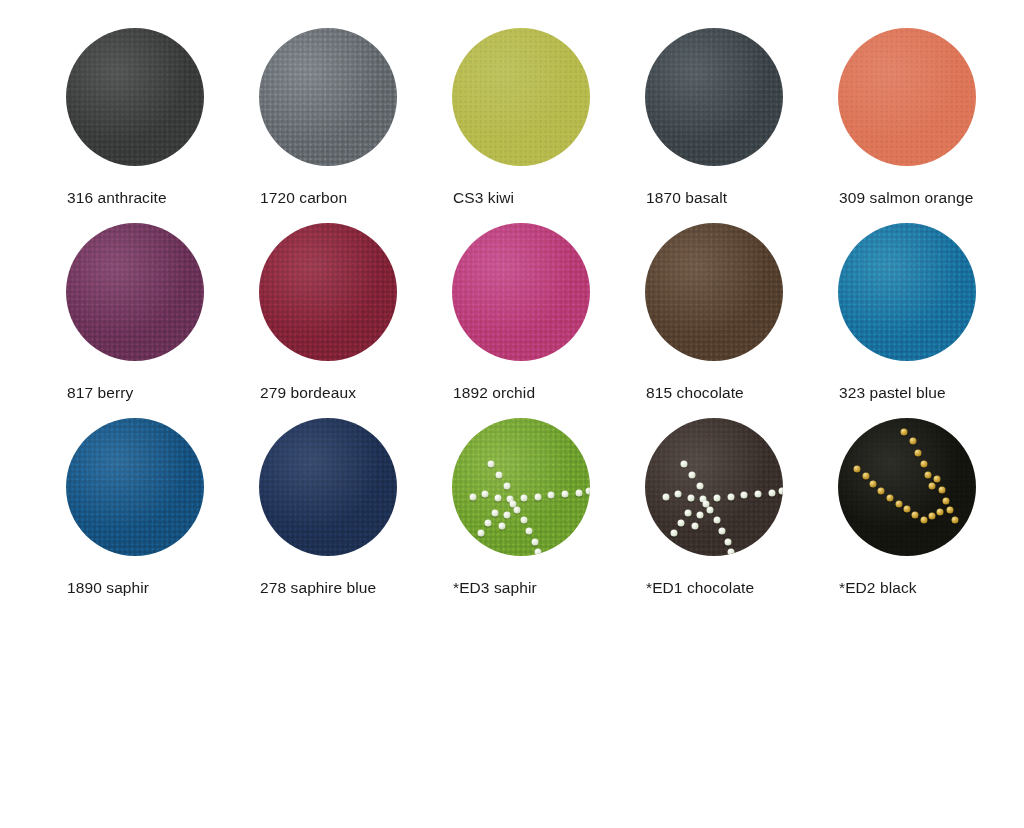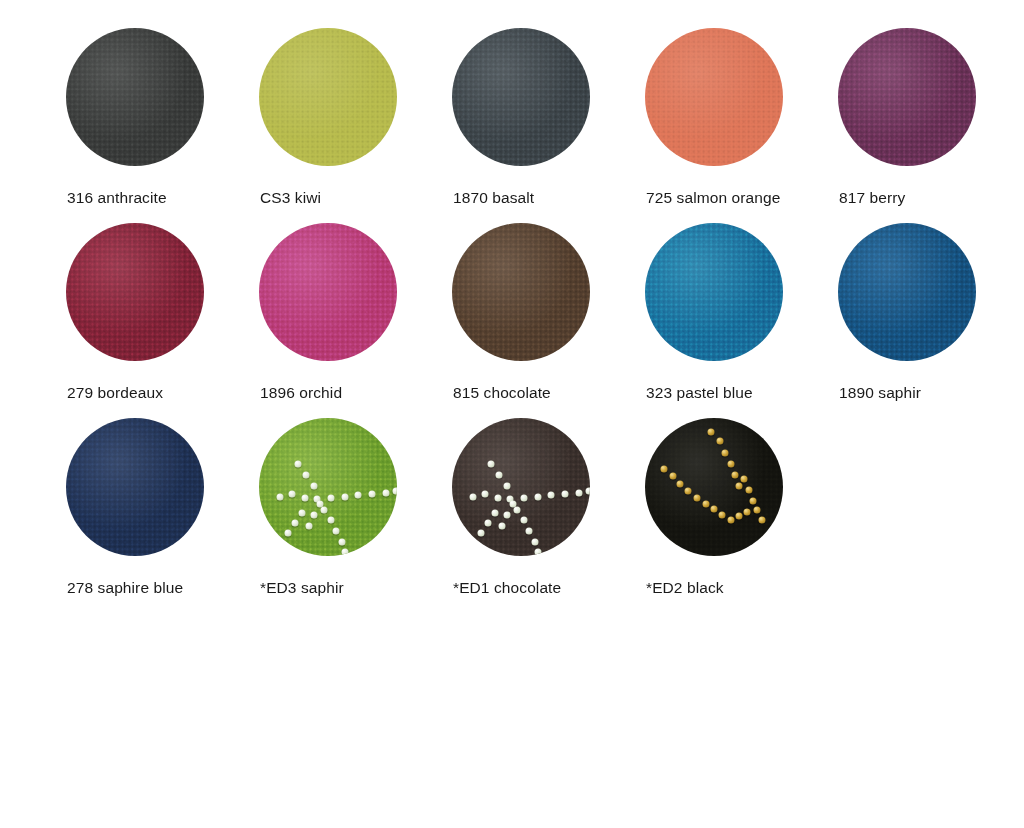--- a/index.html
+++ b/index.html
@@ -127,60 +127,67 @@
 <div id="swatch-sheet">
   <div class="swatch-grid">
       <div class="swatch-cell">
         <div class="swatch-disc" style="background-color: rgb(58, 60, 59);">
           <div class="grain"></div>
           <div class="disc-shade"></div>
         </div>
         <div class="swatch-label">316 anthracite</div>
       </div>
       <div class="swatch-cell">
+        <div class="swatch-disc" style="background-color: rgb(101, 107, 112);">
+          <div class="grain"></div>
+          <div class="disc-shade"></div>
+        </div>
+        <div class="swatch-label">1720 carbon</div>
+      </div>
+      <div class="swatch-cell">
         <div class="swatch-disc is-light" style="background-color: rgb(188, 192, 79);">
           <div class="grain"></div>
           <div class="disc-shade"></div>
         </div>
         <div class="swatch-label">CS3 kiwi</div>
       </div>
       <div class="swatch-cell">
         <div class="swatch-disc" style="background-color: rgb(61, 69, 74);">
           <div class="grain"></div>
           <div class="disc-shade"></div>
         </div>
         <div class="swatch-label">1870 basalt</div>
       </div>
       <div class="swatch-cell">
         <div class="swatch-disc is-light" style="background-color: rgb(228, 121, 91);">
           <div class="grain"></div>
           <div class="disc-shade"></div>
         </div>
-        <div class="swatch-label">725 salmon orange</div>
+        <div class="swatch-label">309 salmon orange</div>
       </div>
       <div class="swatch-cell">
         <div class="swatch-disc" style="background-color: rgb(107, 50, 88);">
           <div class="grain"></div>
           <div class="disc-shade"></div>
         </div>
         <div class="swatch-label">817 berry</div>
       </div>
       <div class="swatch-cell">
         <div class="swatch-disc" style="background-color: rgb(130, 35, 56);">
           <div class="grain"></div>
           <div class="disc-shade"></div>
         </div>
         <div class="swatch-label">279 bordeaux</div>
       </div>
       <div class="swatch-cell">
         <div class="swatch-disc" style="background-color: rgb(185, 60, 119);">
           <div class="grain"></div>
           <div class="disc-shade"></div>
         </div>
-        <div class="swatch-label">1896 orchid</div>
+        <div class="swatch-label">1892 orchid</div>
       </div>
       <div class="swatch-cell">
         <div class="swatch-disc" style="background-color: rgb(85, 64, 47);">
           <div class="grain"></div>
           <div class="disc-shade"></div>
         </div>
         <div class="swatch-label">815 chocolate</div>
       </div>
       <div class="swatch-cell">
         <div class="swatch-disc" style="background-color: rgb(25, 113, 158);">

